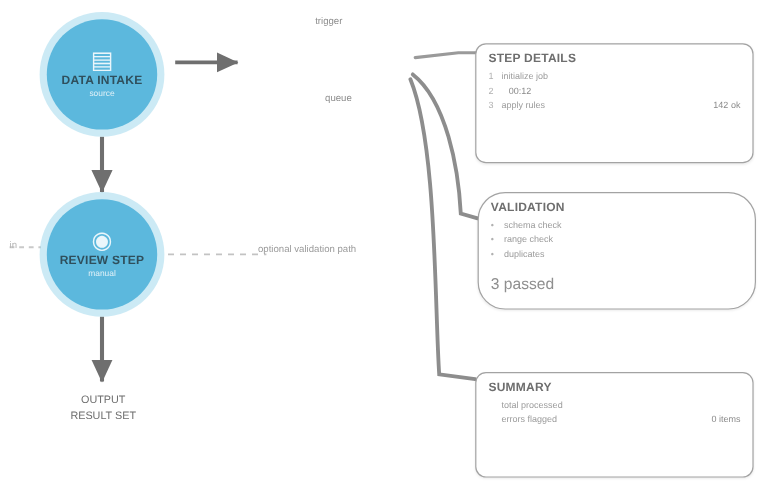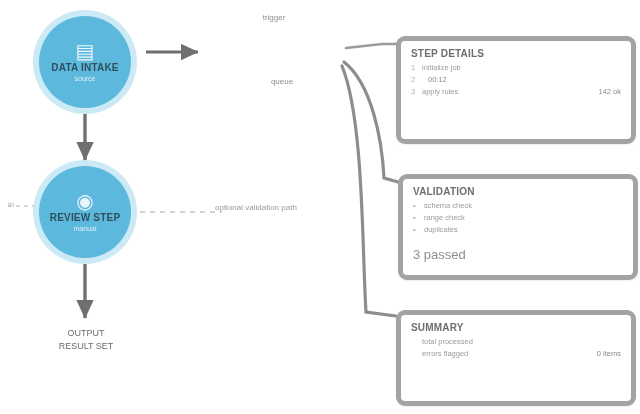--- a/index.html
+++ b/index.html
@@ -76,21 +76,21 @@
   #terminal-text{
     position:absolute;left:30px;top:327px;width:112px;
     text-align:center;font-size:9px;line-height:13px;
     color:#6d6d6d;font-weight:normal;
   }
 
   
   .card{
     position:absolute;
     background:#ffffff;
-    border:5px solid #a3a3a3;
+    border:1px solid #a3a3a3;
     border-radius:9px;
     box-shadow:0 1px 2px rgba(0,0,0,.07);
     overflow:hidden;
   }
   .card-header{
     font-size:10px;font-weight:bold;color:#6e6e6e;
     padding:7px 10px 3px 10px;
     letter-spacing:.2px;
   }
   .card-body{padding:1px 10px 8px 10px;}
@@ -100,21 +100,21 @@
     margin-bottom:2px;
   }
   .row-marker{width:11px;flex:0 0 11px;color:#b0b0b0;}
   .row-text{flex:1 1 auto;}
   .row-value{color:#8a8a8a;padding-left:6px;white-space:nowrap;}
   .card-foot{
     font-size:13px;color:#8f8f8f;text-align:left;
     padding:2px 10px 0 10px;
   }
   #card-alpha{left:396px;top:36px;width:230px;height:98px;}
-  #card-beta{left:398px;top:174px;width:230px;height:96px;}
+  #card-beta{left:398px;top:160px;width:230px;height:96px;border-radius:23px;}
   #card-gamma{left:396px;top:310px;width:230px;height:86px;}
 </style>
 </head>
 <body>
 
 <div id="canvas">
 
   <svg class="wires" viewBox="0 0 640 414" xmlns="http://www.w3.org/2000/svg">
     <defs>
       <marker id="arrow" markerWidth="7" markerHeight="7" refX="5.4" refY="2.6" orient="auto" markerUnits="strokeWidth">

